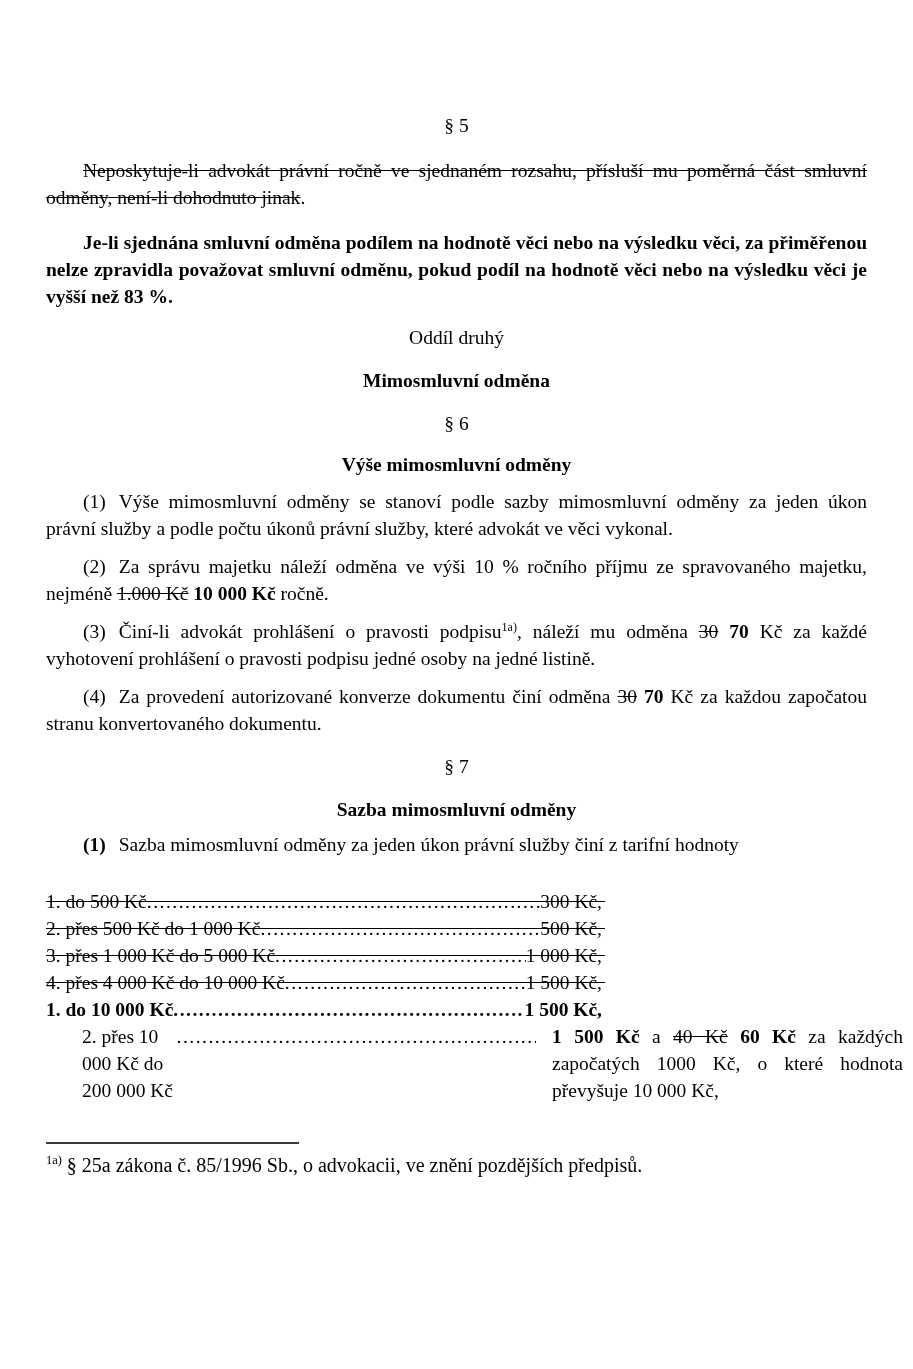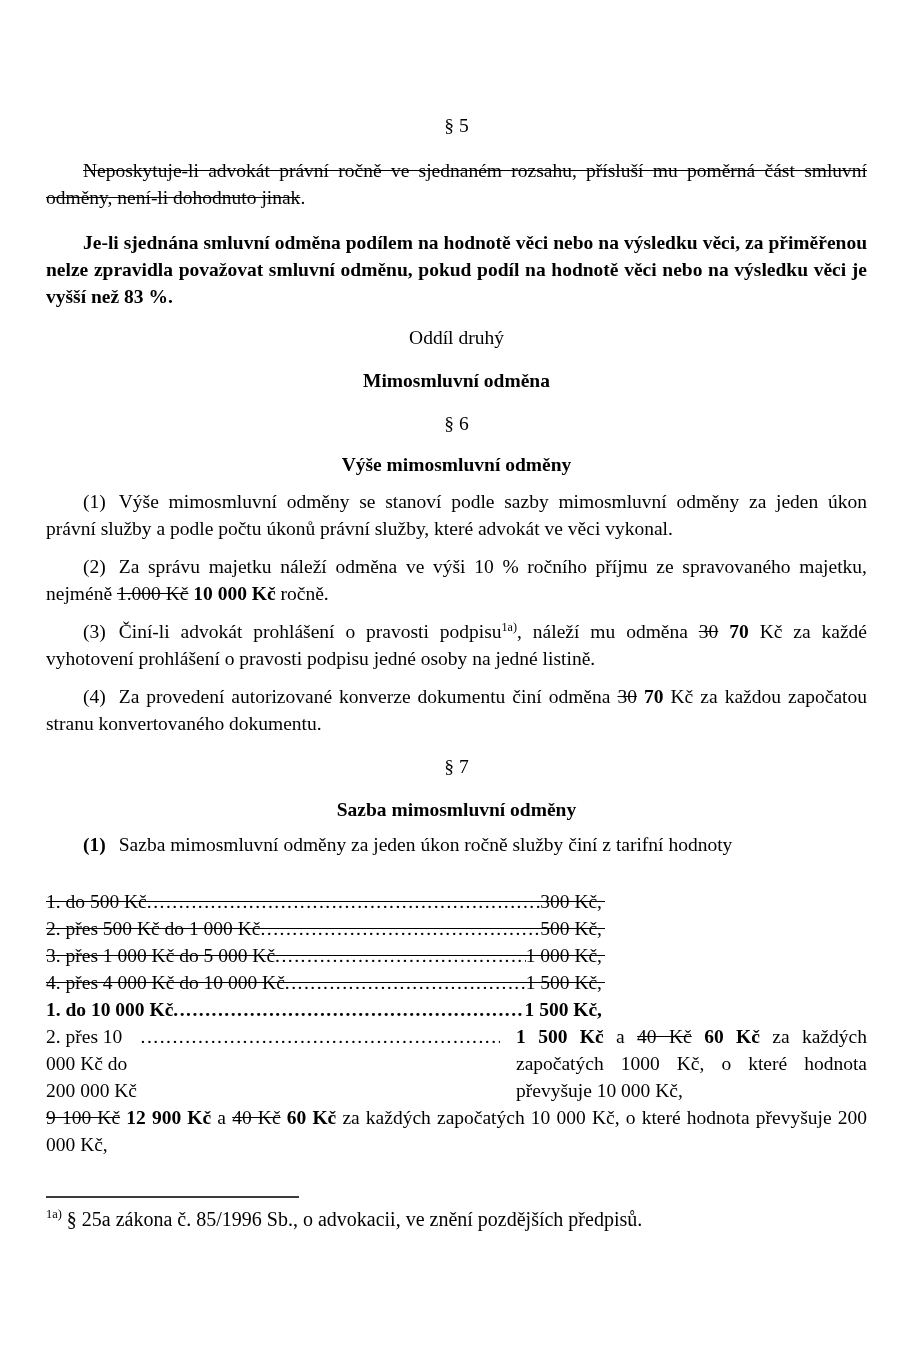--- a/index.html
+++ b/index.html
@@ -37,21 +37,21 @@
   .leader::after {
     content: "..........................................................................................................................................................";
     letter-spacing: 1.5px;
   }
   .t-row.struck::before {
     content: ""; position: absolute; left: 0; right: -3px; top: 13px;
     border-top: 1.7px solid #000;
   }
 
   
-  .t2-row  { display: flex; width: 100%; }
+  .t2-row  { display: flex; width: 100%; margin-left: 36px; }
   .t2-left { flex: none; width: 470px; display: flex; align-items: baseline; }
   .t2-right{ flex: 1 1 auto; text-align: justify; }
   .leader.gap { margin-right: 16px; }
 
   .fn-rule { width: 253px; border-top: 2px solid #3c3c3c; margin: 38px 0 10px 0; }
   .fn { font-size: 20px; line-height: 22px; }
 </style>
 </head>
 <body>
 
@@ -76,21 +76,21 @@
   <p class="just indent mb11"><span class="num">(2)</span><span>Za správu majetku náleží odměna ve výši 10 % ročního příjmu ze spravovaného majetku, nejméně </span><span class="strike">1.000 Kč</span><span class="b"> 10 000 Kč</span><span> ročně.</span></p>
 
   <p class="just indent mb11"><span class="num">(3)</span><span>Činí-li advokát prohlášení o pravosti podpisu</span><span class="sup">1a)</span><span>, náleží mu odměna </span><span class="strike">30</span><span class="b"> 70</span><span> Kč za každé vyhotovení prohlášení o pravosti podpisu jedné osoby na jedné listině.</span></p>
 
   <p class="just indent mb16"><span class="num">(4)</span><span>Za provedení autorizované konverze dokumentu činí odměna </span><span class="strike">30</span><span class="b"> 70</span><span> Kč za každou započatou stranu konvertovaného dokumentu.</span></p>
 
   <p class="center mb16">§ 7</p>
 
   <p class="center b mb8">Sazba mimosmluvní odměny</p>
 
-  <p class="just indent mb30"><span class="num b">(1)</span><span>Sazba mimosmluvní odměny za jeden úkon ročně služby činí z tarifní hodnoty</span></p>
+  <p class="just indent mb30"><span class="num b">(1)</span><span>Sazba mimosmluvní odměny za jeden úkon právní služby činí z tarifní hodnoty</span></p>
 
   <div>
 
     <div class="t-row struck">
       <span class="lbl">1. do 500 Kč</span>
       <span class="leader"></span>
       <span class="amt">300 Kč,</span>
     </div>
 
     <div class="t-row struck">
@@ -119,21 +119,20 @@
 
     <div class="t2-row">
       <div class="t2-left">
         <span class="lbl">2. přes 10 000 Kč do 200 000 Kč</span>
         <span class="leader gap"></span>
       </div>
       <div class="t2-right"><span class="b">1 500 Kč</span><span> a </span><span class="strike">40 Kč</span><span class="b"> 60 Kč</span><span> za každých započatých 1000 Kč, o které hodnota převyšuje 10 000 Kč,</span></div>
     </div>
 
     <div class="t2-row">
-      <div class="t2-right"><span class="strike">9 100 Kč</span><span class="b"> 12 900 Kč</span><span> a </span><span class="strike">40 Kč</span><span class="b"> 60 Kč</span><span> za každých započatých 10 000 Kč, o které hodnota převyšuje 200 000 Kč,</span></div>
     </div>
 
   </div>
 
   <div class="fn-rule"></div>
 
   <p class="fn"><span class="sup">1a)</span><span> § 25a zákona č. 85/1996 Sb., o advokacii, ve znění pozdějších předpisů.</span></p>
 
 </div>
 

